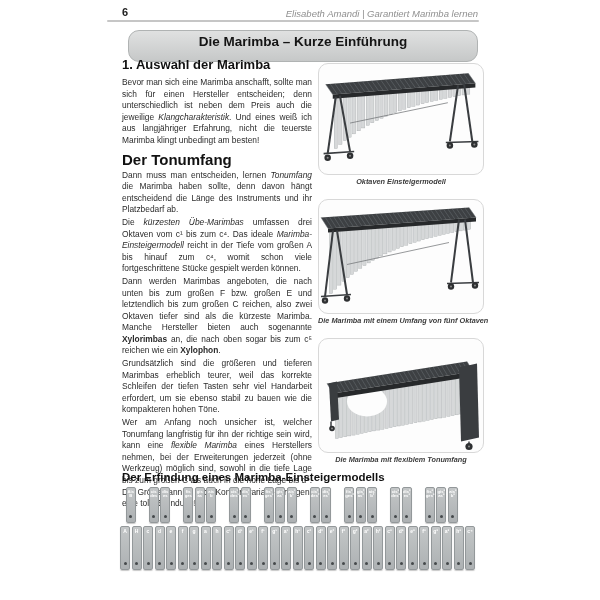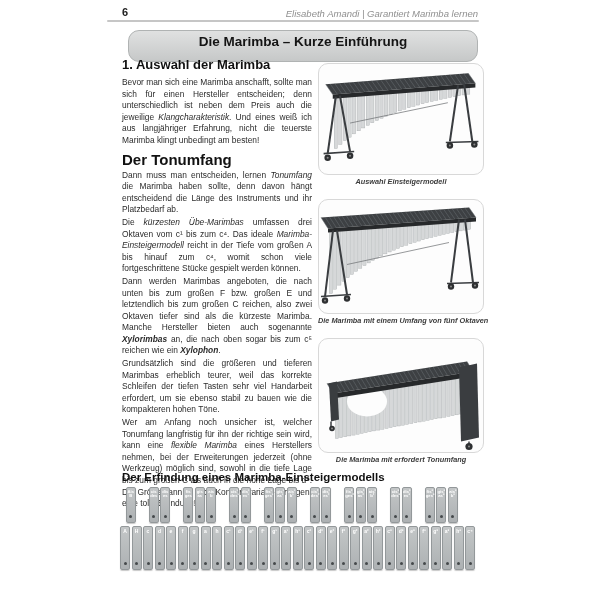--- a/index.html
+++ b/index.html
@@ -17,21 +17,21 @@
     text-align:center;font-size:13.5px;font-weight:bold;color:#141414;
     background:linear-gradient(#e0e1e1,#c6c8c8);border:1px solid #b0b3b3;border-radius:11px;
     box-sizing:border-box;
   }
   
   .left-col{position:absolute;left:122px;top:57px;width:190px;}
   .left-col h2{margin:0 0 5px 0;font-size:13px;color:#111;}
   .left-col h3{margin:4px 0 2px 0;font-size:15px;color:#111;}
   .body-p{margin:0 0 1px 0;font-size:8.4px;line-height:11.6px;text-align:justify;color:#2b2b2b;}
   .body-p .it{font-style:italic;}
-  .body-p .bit{font-style:italic;font-weight:bold;}
+  .body-p .bit{font-weight:bold;}
   
   .right-col{position:absolute;left:318px;top:63px;width:166px;}
   .fig-box{
     width:166px;box-sizing:border-box;border:1px solid #d8d8d8;border-radius:10px;
     background:#fdfdfd;overflow:hidden;
   }
   .fig-box svg{display:block;width:100%;height:100%;}
   .fig-cap{
     margin:2px 0 13px 0;text-align:center;font-size:7.3px;font-weight:bold;font-style:italic;
     color:#3c3c3c;white-space:nowrap;line-height:9px;
@@ -151,21 +151,21 @@
           <circle cx="8" cy="92" r="3.2" fill="#2e3032"></circle>
           <circle cx="8" cy="92" r="1" fill="#8a8a8a"></circle>
           <circle cx="30" cy="90" r="3.2" fill="#2e3032"></circle>
           <circle cx="30" cy="90" r="1" fill="#8a8a8a"></circle>
           <circle cx="128" cy="80" r="3.2" fill="#2e3032"></circle>
           <circle cx="128" cy="80" r="1" fill="#8a8a8a"></circle>
           <circle cx="152" cy="79" r="3.2" fill="#2e3032"></circle>
           <circle cx="152" cy="79" r="1" fill="#8a8a8a"></circle>
         </svg>
     </div>
-    <div class="fig-cap">Auswahl Einsteigermodell</div>
+    <div class="fig-cap">Oktaven Einsteigermodell</div>
 
     <div class="fig-box" style="height:115px">
       <svg id="fig2" viewBox="0 0 164 112" preserveAspectRatio="xMidYMid meet">
           <rect x="10.4" y="29" width="3.2" height="64" fill="#d6d8d9" stroke="#a2a6a8" stroke-width="0.35"></rect>
           <rect x="14.58181818181818" y="28.666666666666668" width="3.2" height="60.01123537445095" fill="#d6d8d9" stroke="#a2a6a8" stroke-width="0.35"></rect>
           <rect x="18.763636363636362" y="28.333333333333332" width="3.2" height="56.29213588852954" fill="#d6d8d9" stroke="#a2a6a8" stroke-width="0.35"></rect>
           <rect x="22.945454545454545" y="28" width="3.2" height="52.824470512241035" fill="#d6d8d9" stroke="#a2a6a8" stroke-width="0.35"></rect>
           <rect x="27.127272727272725" y="27.666666666666668" width="3.2" height="49.5912407458878" fill="#d6d8d9" stroke="#a2a6a8" stroke-width="0.35"></rect>
           <rect x="31.309090909090905" y="27.333333333333332" width="3.2" height="46.57659729340409" fill="#d6d8d9" stroke="#a2a6a8" stroke-width="0.35"></rect>
           <rect x="35.49090909090909" y="27" width="3.2" height="43.76576236908835" fill="#d6d8d9" stroke="#a2a6a8" stroke-width="0.35"></rect>
@@ -327,21 +327,21 @@
           <line x1="12" y1="82" x2="12" y2="88" stroke="#3a3d40" stroke-width="1.5"></line>
           <line x1="150" y1="102" x2="150" y2="106" stroke="#3a3d40" stroke-width="1.5"></line>
           <polygon points="140,28 158,24 160,98 142,102" fill="#3a3d40"></polygon>
           <polygon points="10,44 18,42 20,80 12,82" fill="#3a3d40"></polygon>
           <circle cx="150" cy="107" r="3.6" fill="#2e3032"></circle>
           <circle cx="150" cy="107" r="1" fill="#8a8a8a"></circle>
           <circle cx="13" cy="89" r="2.8" fill="#2e3032"></circle>
           <circle cx="13" cy="89" r="1" fill="#8a8a8a"></circle>
         </svg>
     </div>
-    <div class="fig-cap">Die Marimba mit erfordert Tonumfang</div>
+    <div class="fig-cap">Die Marimba mit flexiblem Tonumfang</div>
   </div>
 
   <div class="range-heading">Der Erfindung eines Marimba-Einsteigermodells</div>
   <div class="keyboard">
       <div class="bar bar-nat" style="left: 0px; width: 10px;">
         <span class="lbl">A</span>
         <div class="dot"></div>
       </div>
       <div class="bar bar-nat" style="left: 11.5px; width: 10px;">
         <span class="lbl">H</span>

